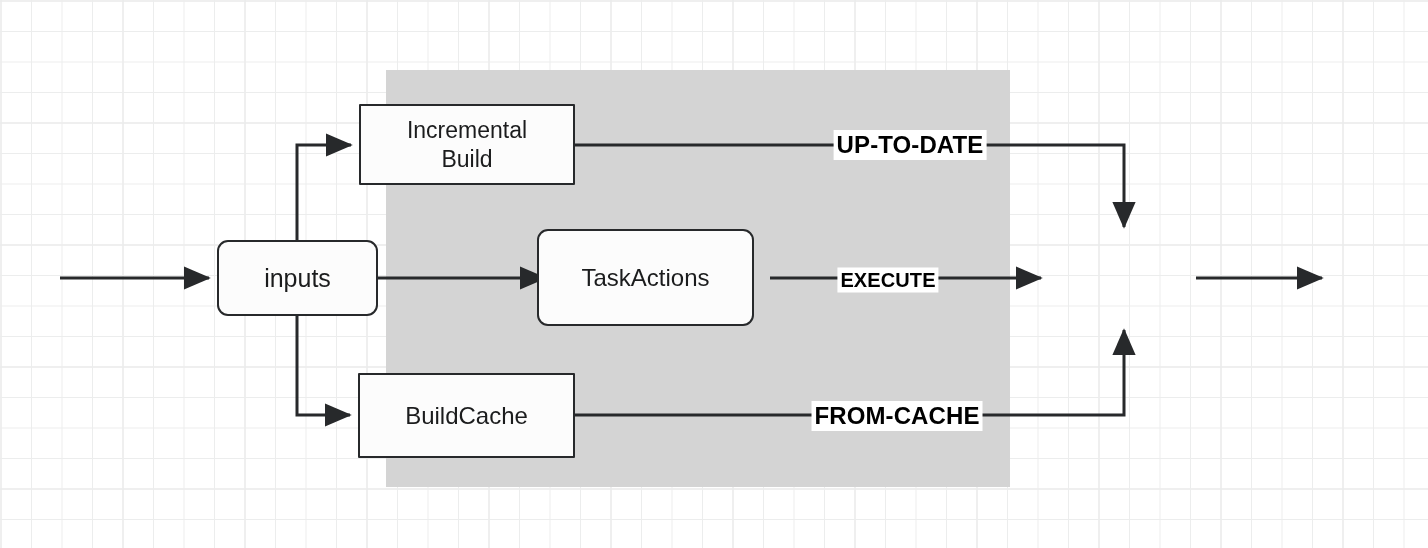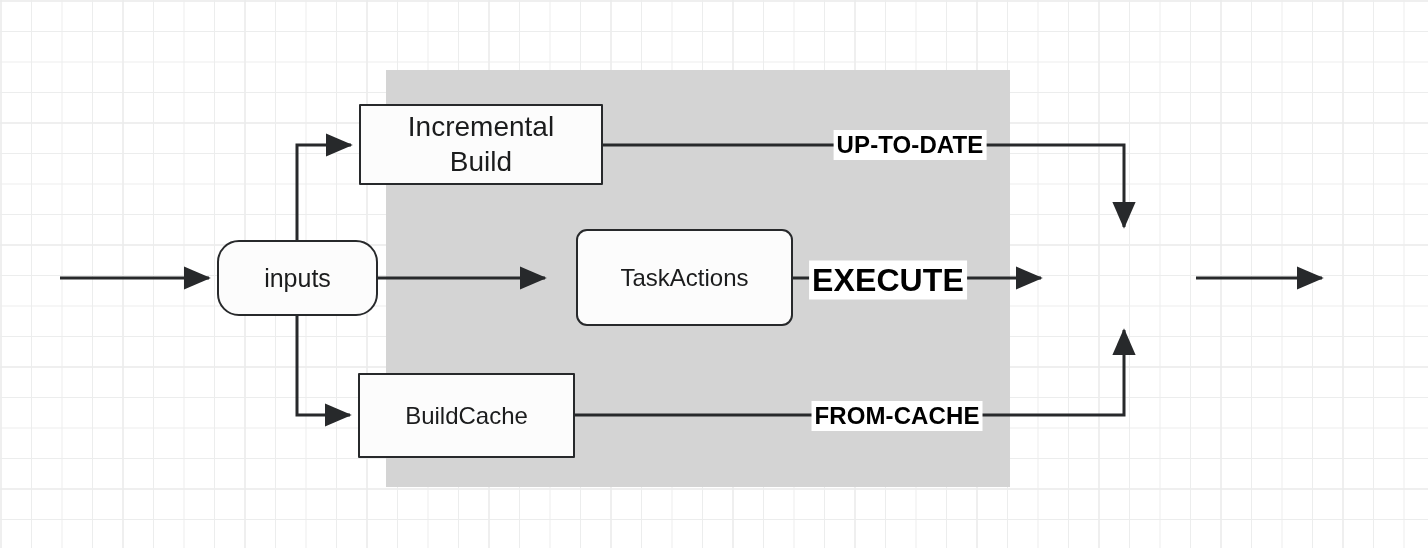--- a/index.html
+++ b/index.html
@@ -105,40 +105,40 @@
       <path d="M575,145 L1124,145 L1124,227" marker-end="url(#arrowhead)"></path>
 
       <path d="M770,278 L1041,278" marker-end="url(#arrowhead)"></path>
 
       <path d="M575,415 L1124,415 L1124,330" marker-end="url(#arrowhead)"></path>
 
       <path d="M1196,278 L1322,278" marker-end="url(#arrowhead)"></path>
     </g>
   </svg>
 
-  <div class="node rounded" id="node-inputs" style="left: 217px; top: 240px; width: 161px; height: 76px; font-size: 25px; background: rgb(252, 252, 252); border-color: rgb(39, 41, 43); border-radius: 22px;">
+  <div class="node rounded" id="node-inputs" style="left: 217px; top: 240px; width: 161px; height: 76px; font-size: 25px; background: rgb(252, 252, 252); border-color: rgb(39, 41, 43);">
     <span class="node-label">inputs</span>
   </div>
 
-  <div class="node sharp" id="node-incremental-build" style="left: 359px; top: 104px; width: 244px; height: 81px; font-size: 28px; background: rgb(252, 252, 252); border-color: rgb(39, 41, 43);">
+  <div class="node sharp" id="node-incremental-build" style="left: 359px; top: 104px; width: 216px; height: 81px; font-size: 23px; background: rgb(252, 252, 252); border-color: rgb(39, 41, 43);">
     <span class="node-label">
       <span>Incremental</span><br>
       <span>Build</span>
     </span>
   </div>
 
-  <div class="node rounded" id="node-task-actions" style="left: 576px; top: 229px; width: 217px; height: 97px; font-size: 24px; background: rgb(252, 252, 252); border-color: rgb(39, 41, 43);">
+  <div class="node rounded" id="node-task-actions" style="left: 537px; top: 229px; width: 217px; height: 97px; font-size: 24px; background: rgb(252, 252, 252); border-color: rgb(39, 41, 43);">
     <span class="node-label">TaskActions</span>
   </div>
 
   <div class="node sharp" id="node-build-cache" style="left: 358px; top: 373px; width: 217px; height: 85px; font-size: 24px; background: rgb(252, 252, 252); border-color: rgb(39, 41, 43); align-items: center;">
     <span class="node-label">BuildCache</span>
   </div>
 
 
   <div class="edge-label" id="label-up-to-date" style="left: 910px; top: 145px; font-size: 24px; background: rgb(255, 255, 255); color: rgb(0, 0, 0);">UP-TO-DATE</div>
 
-  <div class="edge-label" id="label-execute" style="left: 888px; top: 280px; font-size: 32px; background: rgb(255, 255, 255); color: rgb(0, 0, 0);">EXECUTE</div>
+  <div class="edge-label" id="label-execute" style="left: 888px; top: 280px; font-size: 20px; background: rgb(255, 255, 255); color: rgb(0, 0, 0);">EXECUTE</div>
 
   <div class="edge-label" id="label-from-cache" style="left: 897px; top: 416px; font-size: 24px; background: rgb(255, 255, 255); color: #000000;">FROM-CACHE</div>
 
 
 </div>
 
 </body></html>

